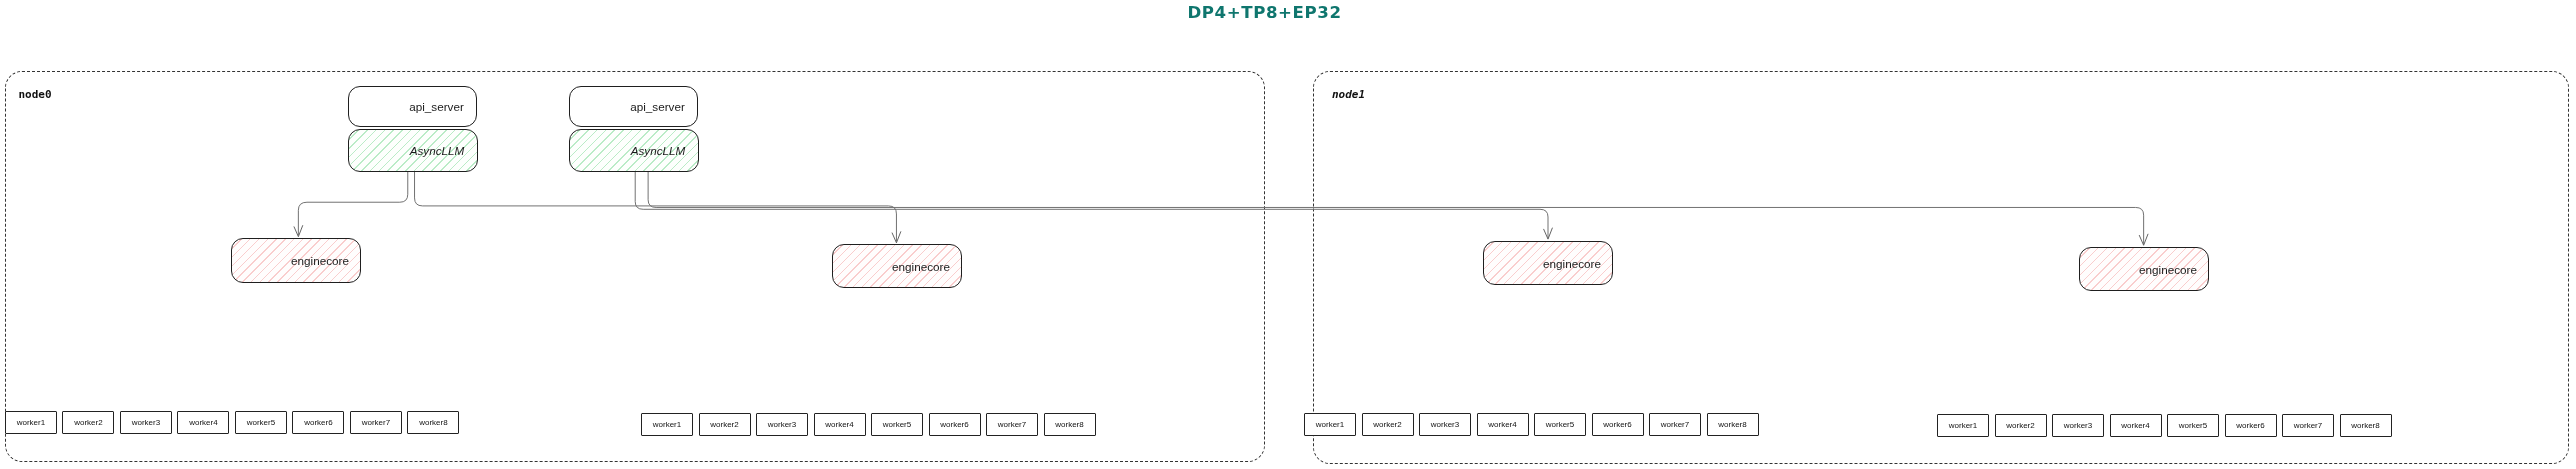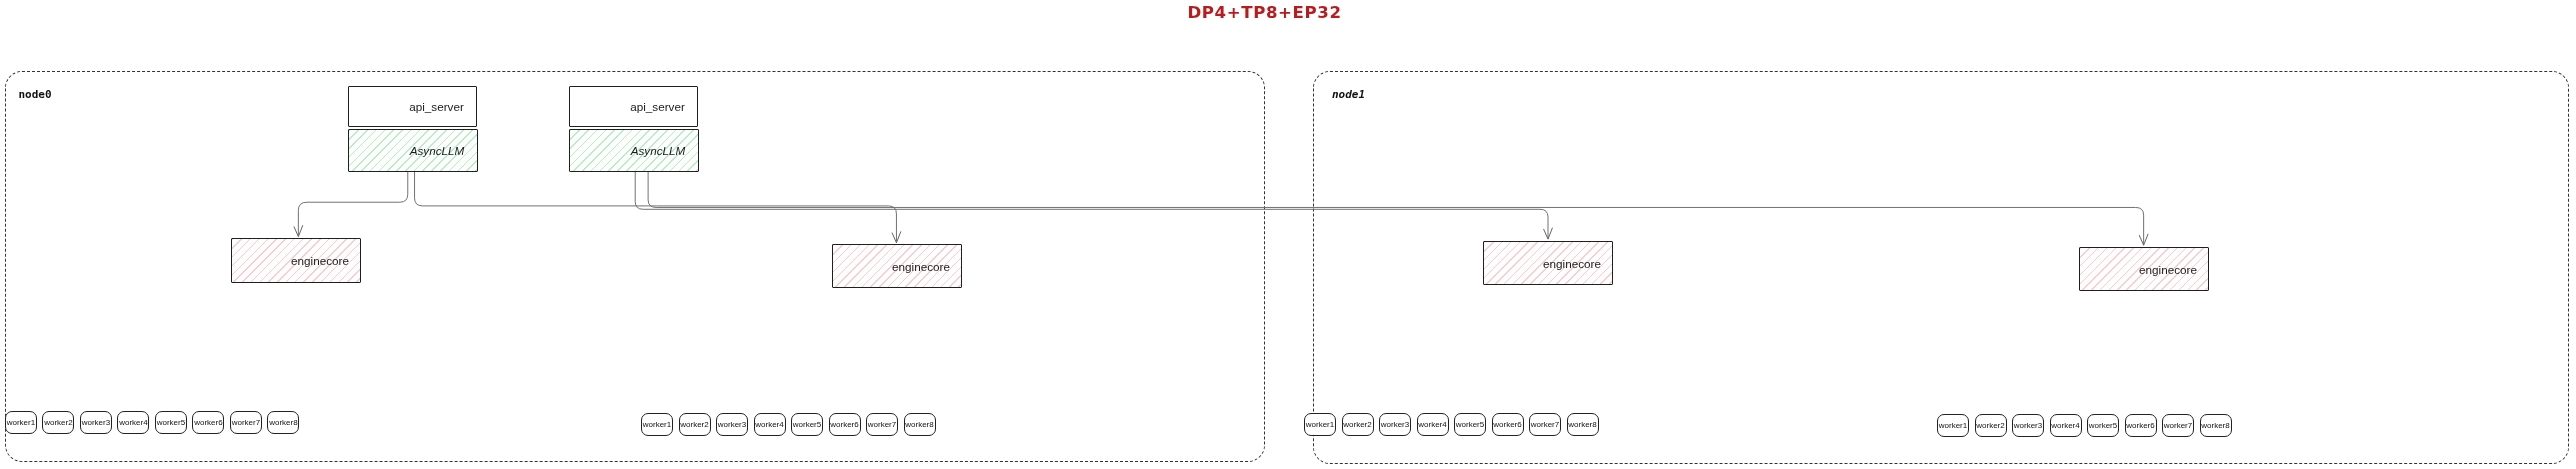--- a/index.html
+++ b/index.html
@@ -16,38 +16,38 @@
     width:2576px;height:469px;
     background:#ffffff;
     font-family:"Liberation Sans",sans-serif;
     color:var(--text);
   }
   .title{
     position:absolute;left:1163px;top:2.5px;width:203px;
     text-align:center;
     font-size:16.6px;font-weight:600;letter-spacing:0.6px;
     font-family:"DejaVu Sans",sans-serif;
-    color:#b91c1c;
+    color:#0f766e;
   }
   .node-box{
     position:absolute;
     border:1.2px dashed var(--dashed-border);
     border-radius:17px;
     background:transparent;
   }
   .node-label{
     position:absolute;
     font-family:"DejaVu Sans Mono",monospace;
     font-size:11px;font-weight:700;color:#111;margin-top:6px;
   }
   .plain-box{
     position:absolute;
     box-sizing:border-box;
     border:1.5px solid var(--box-border);
-    border-radius:1px;
+    border-radius:12px;
     background:#ffffff;
     display:flex;align-items:center;justify-content:center;
     font-size:11.7px;color:#1a1a1a;padding-left:48px;
   }
   .green-box{
     background-image:repeating-linear-gradient(135deg,
       rgba(106,212,134,0.45) 0px, rgba(106,212,134,0.45) 1.1px,
       transparent 1.1px, transparent 6.2px);
     background-color:#fdfffd;
     font-style:italic;
@@ -58,23 +58,23 @@
       transparent 1px, transparent 6.2px);
     background-color:#fffdfd;
     font-size:11.7px;
   }
   .worker-row{
     position:absolute;
     display:flex;gap:5.5px;
   }
   .worker{
     box-sizing:border-box;
-    width:32px;height:23px;
+    width:52px;height:23px;
     border:1.2px solid #222;
-    border-radius:7px;
+    border-radius:1px;
     background:#fff;
     display:flex;align-items:center;justify-content:center;
     font-size:8px;color:#111;
     white-space:nowrap;
   }
   svg.edges{position:absolute;left:0;top:0;}
   .edge{stroke:var(--connector);stroke-width:1.6;fill:none;stroke-linecap:round;}
   .arrow{stroke:#4a4a4a;stroke-width:1.4;fill:none;stroke-linecap:round;stroke-linejoin:round;}
 </style>
 </head>

